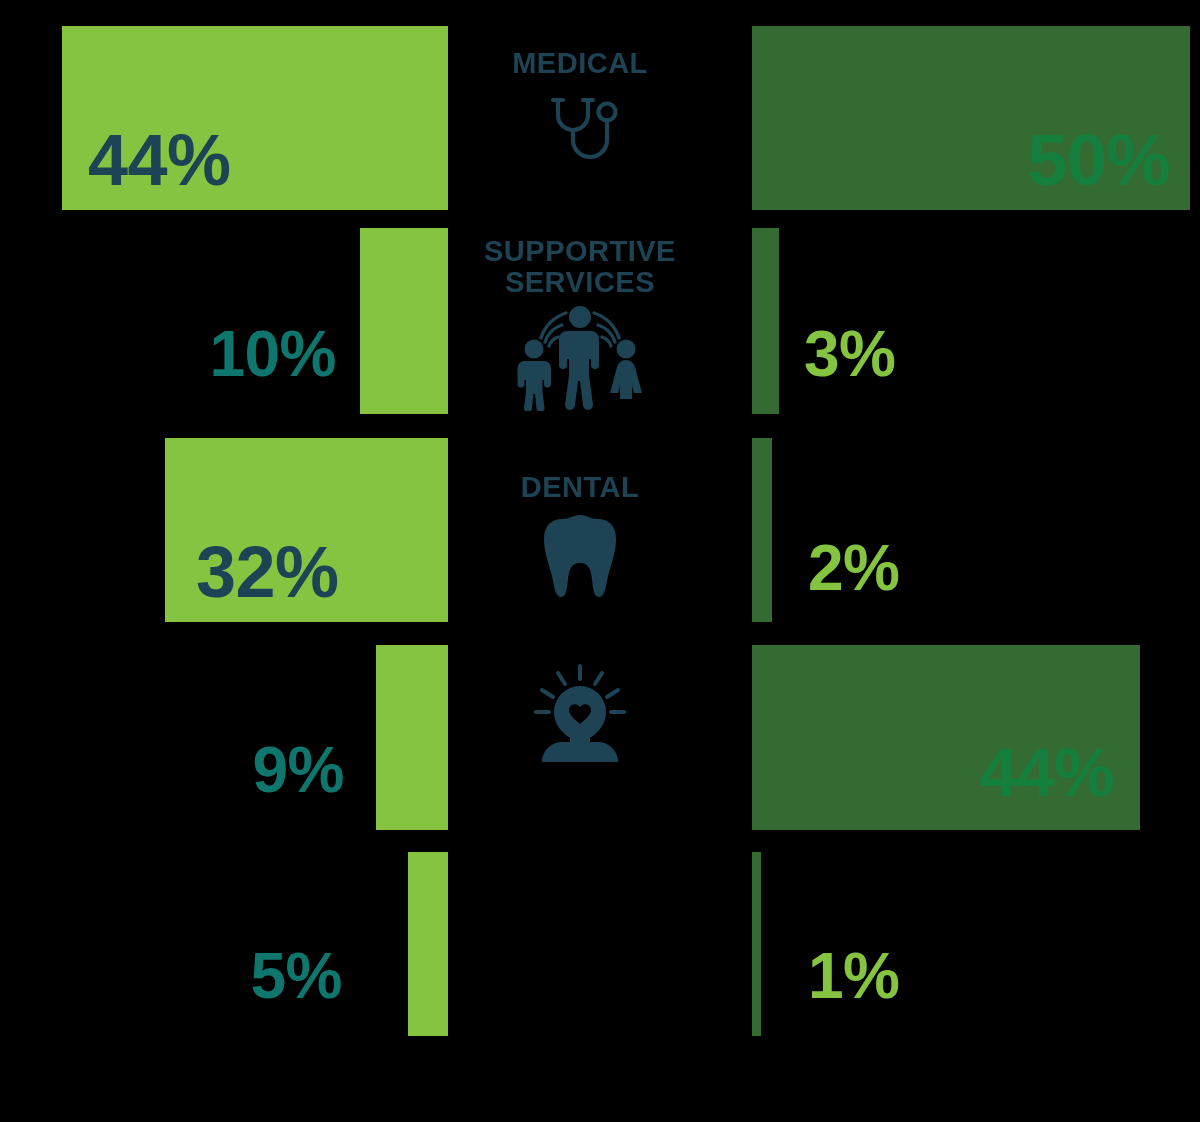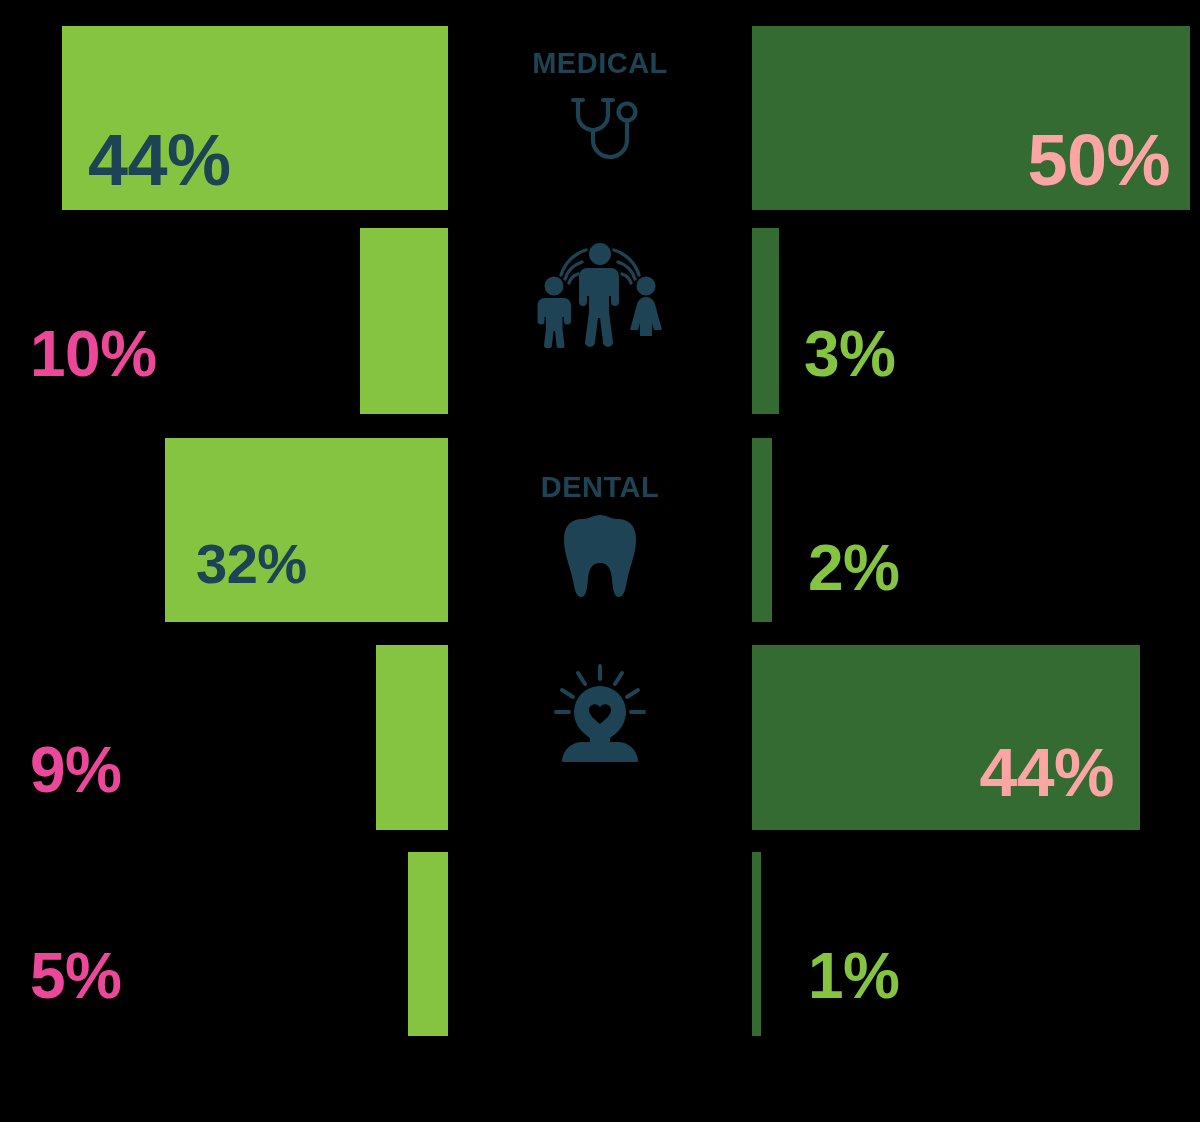--- a/index.html
+++ b/index.html
@@ -48,35 +48,36 @@
     font-weight: bold;
     line-height: 1;
     white-space: nowrap;
     letter-spacing: -0.5px;
     margin-top: 36px;
   }
   .val-inside-left {          
     color: #1D4354;
   }
   .val-outside-left {         
-    color: #ec4899;
+    color: #0f766e;
+    text-align: right;
   }
   .val-inside-right {         
-    color: #fca5a5;
+    color: #15803d;
     text-align: right;
   }
   .val-outside-right {        
     color: #84C441;
     text-align: left;
   }
 
   
   .center-col {
     position: absolute;
-    left: 450px;
+    left: 430px;
     width: 300px;
     text-align: center;
   }
   .cat-label {
     color: #1D4354;
     font-weight: bold;
     letter-spacing: 0.5px;
     line-height: 1.08;
     text-transform: uppercase;
   }
@@ -118,20 +119,21 @@
 
   <div class="row" style="top:224px;height:206px;">
 
     <div class="bar bar-left" style="top:4px;height:186px;width:88px;"></div>
     <div class="val val-outside-left" style="left:30px;width:306px;top:62px;font-size:64px;">10%</div>
 
     <div class="bar bar-right" style="top:4px;height:186px;width:27px;"></div>
     <div class="val val-outside-right" style="left:804px;top:62px;font-size:64px;">3%</div>
 
     <div class="center-col" style="top:12px;">
+      <div class="cat-label" style="font-size:29px;">SUPPORTIVE SERVICES</div>
       <span class="icon-wrap">
         <svg width="140" height="108" viewBox="0 0 140 108" aria-hidden="true">
           <g fill="#1D4354">
 
             <circle cx="70" cy="14" r="11"></circle>
             <path d="M59 28 h22 a8 8 0 0 1 8 8 v26 a4 4 0 0 1 -8 0 v-6 h-2 v16 l4 30 a5 5 0 0 1 -10 0 l-3 -24 h-2 l-3 24 a5 5 0 0 1 -10 0 l4 -30 v-16 h-2 v6 a4 4 0 0 1 -8 0 v-26 a8 8 0 0 1 8 -8 z"></path>
 
             <circle cx="24" cy="46" r="9.5"></circle>
             <path d="M14 58 h20 a7 7 0 0 1 7 7 v16 a3.5 3.5 0 0 1 -7 0 v-4 h-1.5 v12 l2 16 a4 4 0 0 1 -8 0 l-1.5 -14 h-1.5 l-1.5 14 a4 4 0 0 1 -8 0 l2 -16 v-12 h-1.5 v4 a3.5 3.5 0 0 1 -7 0 v-16 a7 7 0 0 1 7 -7 z"></path>
 
@@ -147,21 +149,21 @@
             <path d="M84 10 a38 38 0 0 1 25 25" fill="none" stroke="#1D4354" stroke-width="3.4" stroke-linecap="round"></path>
           </g>
         </svg>
       </span>
     </div>
   </div>
 
   <div class="row" style="top:430px;height:210px;">
 
     <div class="bar bar-left" style="top:8px;height:184px;width:283px;"></div>
-    <div class="val val-inside-left" style="left:196px;top:70px;font-size:56px;">32%</div>
+    <div class="val val-inside-left" style="left:196px;top:70px;font-size:72px;">32%</div>
 
     <div class="bar bar-right" style="top:8px;height:184px;width:20px;"></div>
     <div class="val val-outside-right" style="left:808px;top:70px;font-size:64px;">2%</div>
 
     <div class="center-col" style="top:42px;">
       <div class="cat-label" style="font-size:29px;">DENTAL</div>
       <span class="icon-wrap">
         <svg width="86" height="92" viewBox="0 0 86 92" aria-hidden="true">
           <path fill="#1D4354" d="M43 8 c7 0 10 4 18 4 c10 0 18 6 18 20 c0 16 -6 26 -9 42 c-2 11 -4 16 -8 16 c-5 0 -6 -7 -7 -18 c-1 -9 -3 -16 -12 -16 c-9 0 -11 7 -12 16 c-1 11 -2 18 -7 18 c-4 0 -6 -5 -8 -16 c-3 -16 -9 -26 -9 -42 c0 -14 8 -20 18 -20 c8 0 11 -4 18 -4 z"></path>
         </svg>

